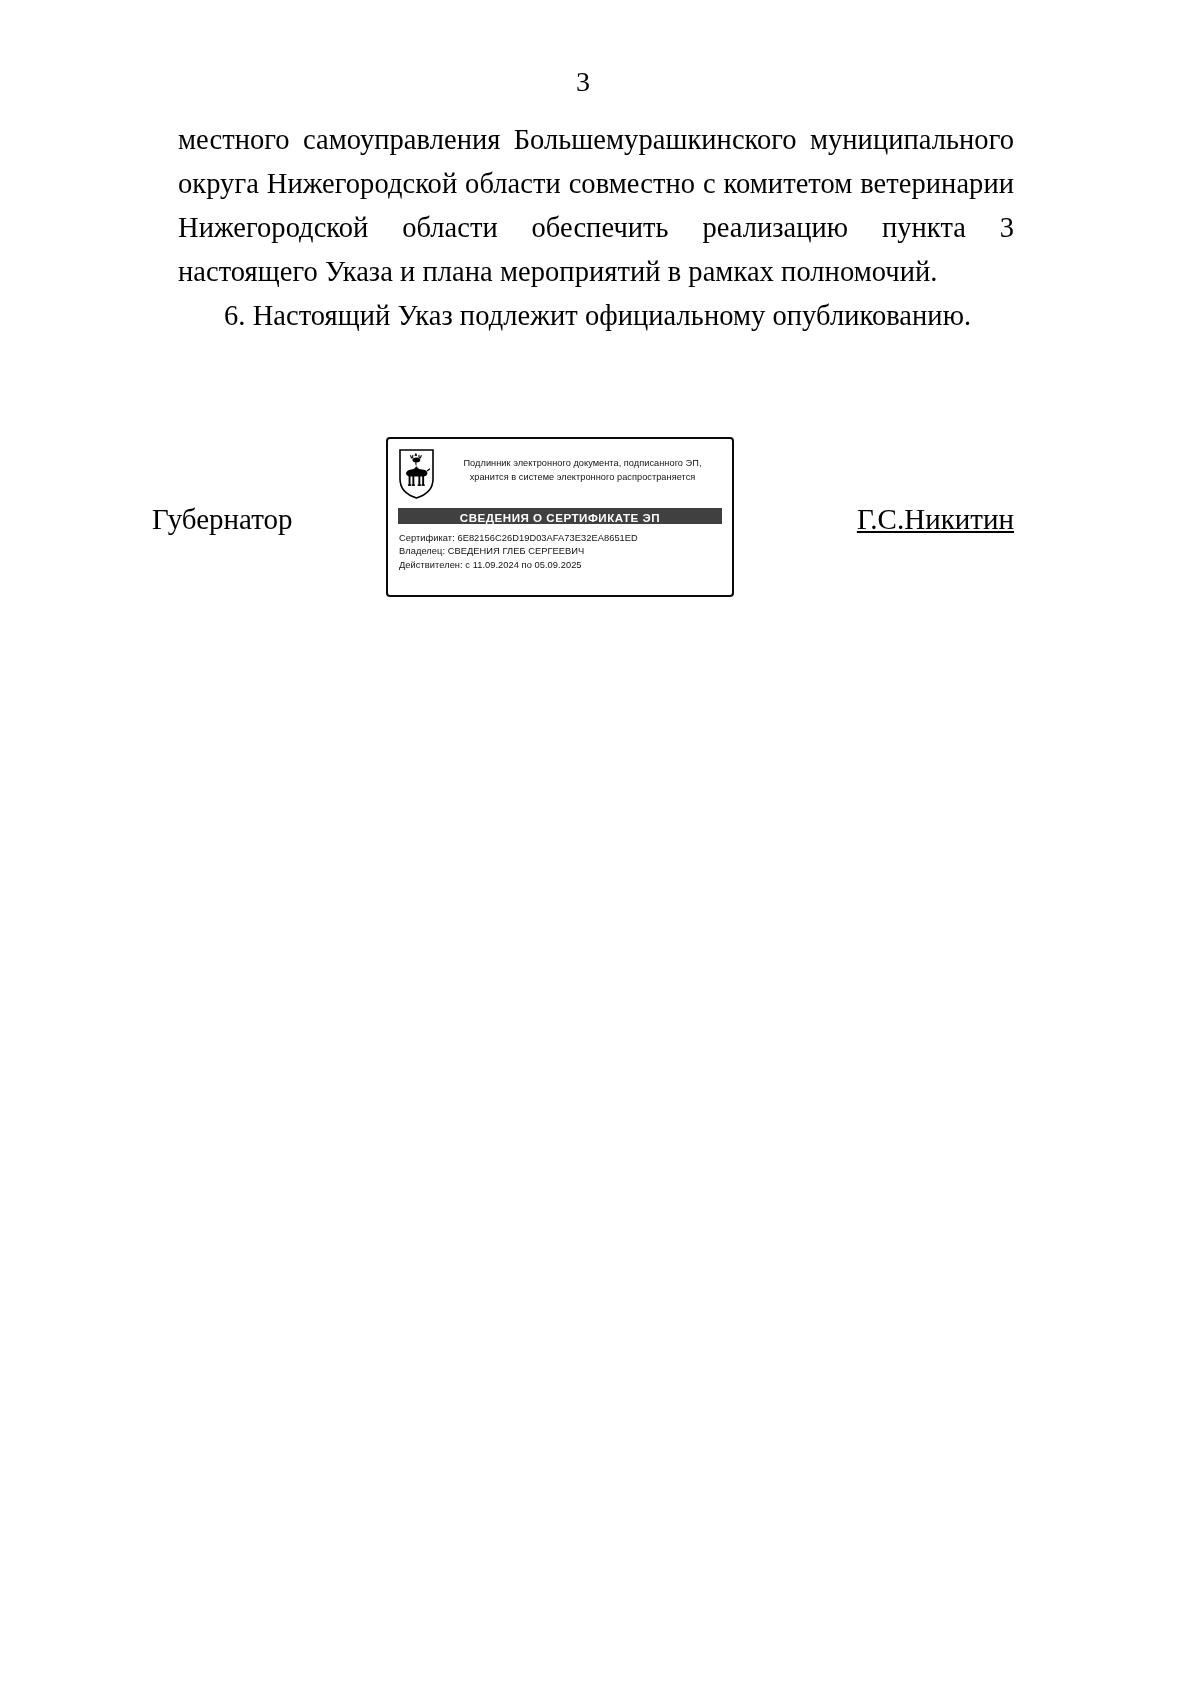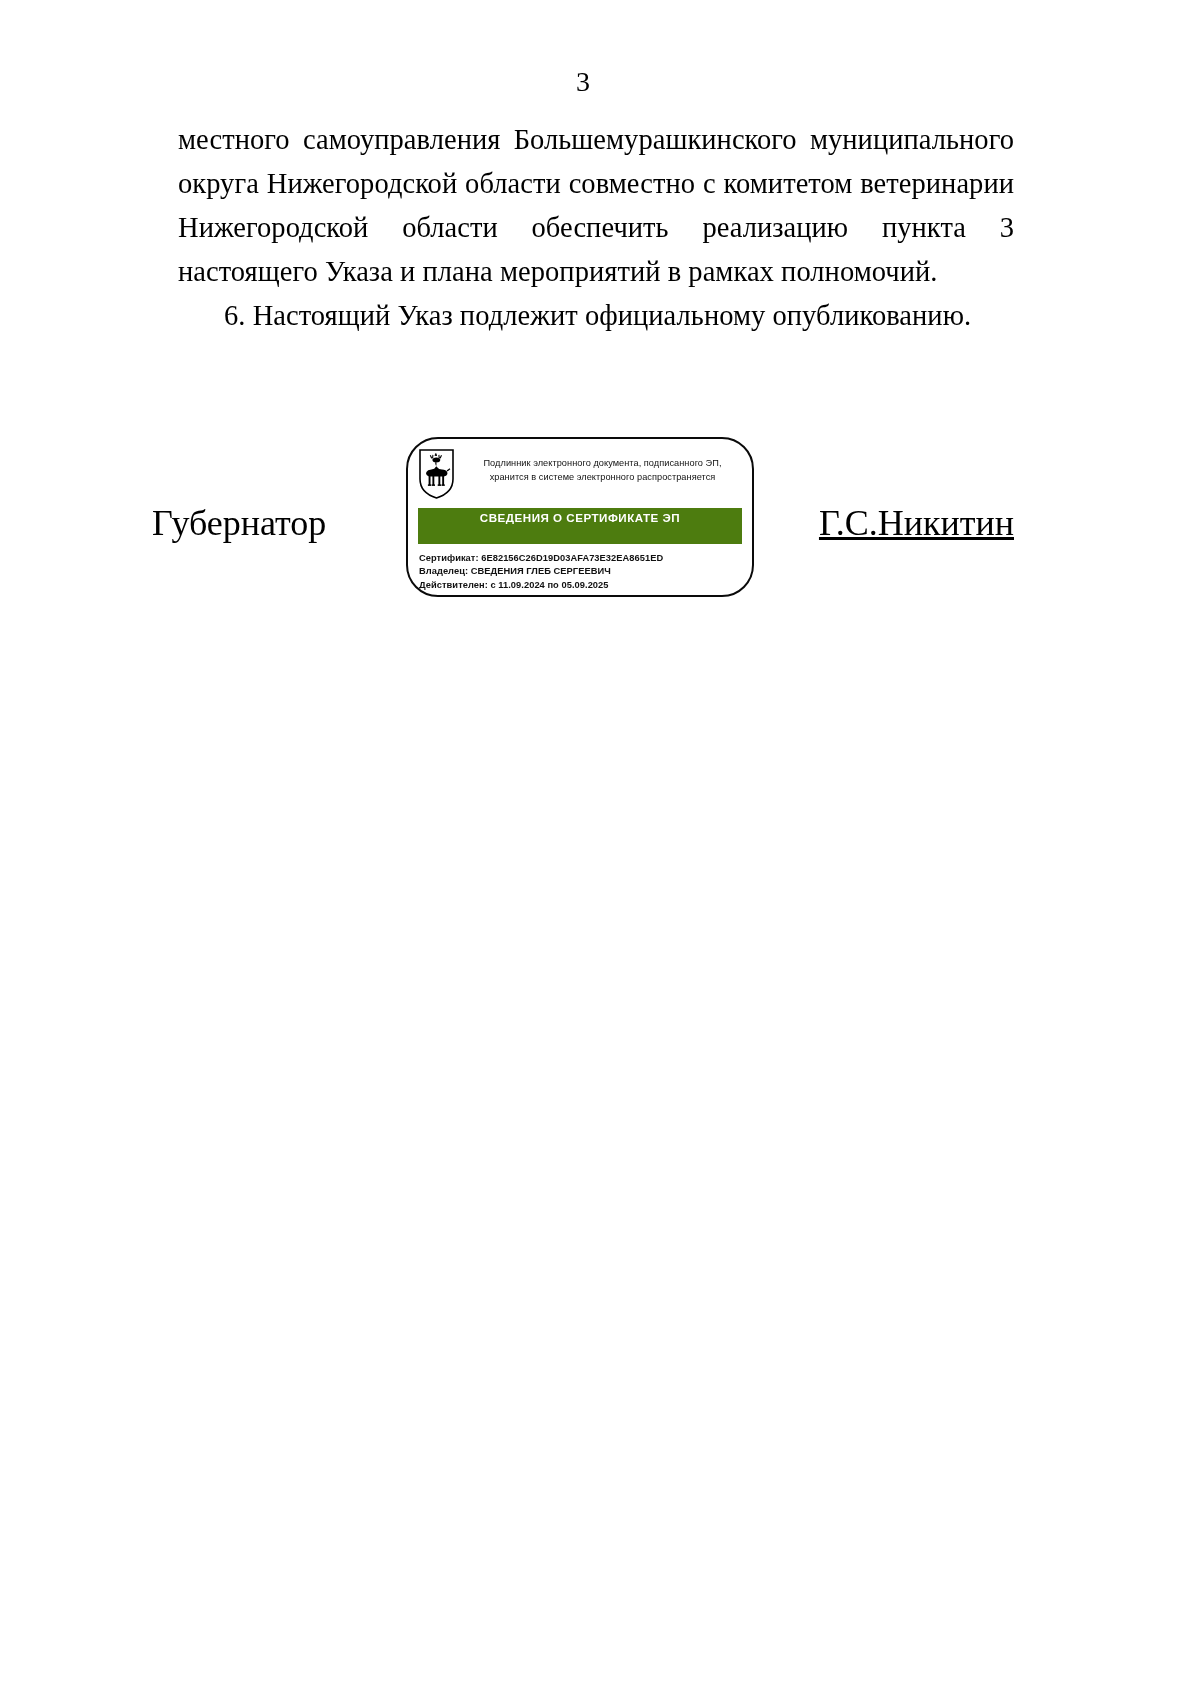--- a/index.html
+++ b/index.html
@@ -69,35 +69,35 @@
 
   
   .signature-row {
     position: absolute;
     left: 152px;
     top: 505px;
     width: 862px;
     display: flex;
     justify-content: space-between;
     align-items: baseline;
-    font-size: 36px;
+    font-size: 29px;
     line-height: 1;
   }
   .sig-title { white-space: nowrap; }
   .sig-name  { white-space: nowrap; text-decoration: underline; }
 
   
   .stamp {
     position: absolute;
-    left: 406px;
+    left: 386px;
     top: 437px;
     width: 348px;
     height: 160px;
     border: 2.6px solid #0a0a0a;
-    border-radius: 32px;
+    border-radius: 4px;
     background: #ffffff;
     box-sizing: border-box;
     font-family: "Liberation Sans", "DejaVu Sans", sans-serif;
     overflow: hidden;
   }
   .stamp-inner {
     position: absolute;
     left: 10px;
     top: 9px;
     right: 10px;
@@ -121,38 +121,38 @@
     text-align: center;
     font-size: 9.2px;
     line-height: 13.5px;
     color: #111111;
     padding-top: 9px;
     padding-right: 2px;
     letter-spacing: 0.05px;
   }
   .stamp-banner {
     margin-top: 4px;
-    background: #4d7c0f;
+    background: #404040;
     color: #ffffff;
     text-align: center;
     font-size: 11.6px;
     font-weight: bold;
     letter-spacing: 0.5px;
     line-height: 20px;
-    height: 36px;
+    height: 16px;
   }
   .stamp-details {
     margin-top: 8px;
     font-size: 9.3px;
     line-height: 13.4px;
     color: #111111;
     letter-spacing: 0.05px;
     padding-left: 1px;
   }
-  .stamp-details div { white-space: nowrap; font-weight: bold; }
+  .stamp-details div { white-space: nowrap; }
 </style>
 </head>
 <body>
 
 <div class="page">
 
   <div class="content">
 
     <div class="page-number">3</div>
 

